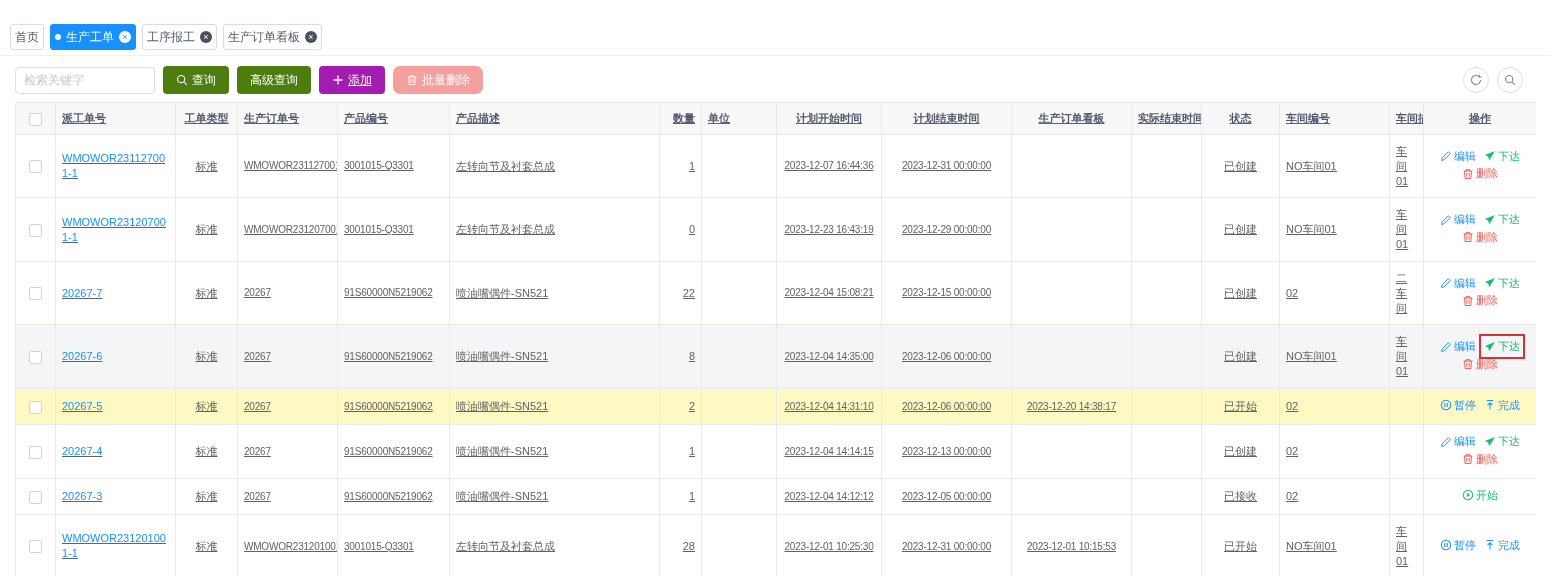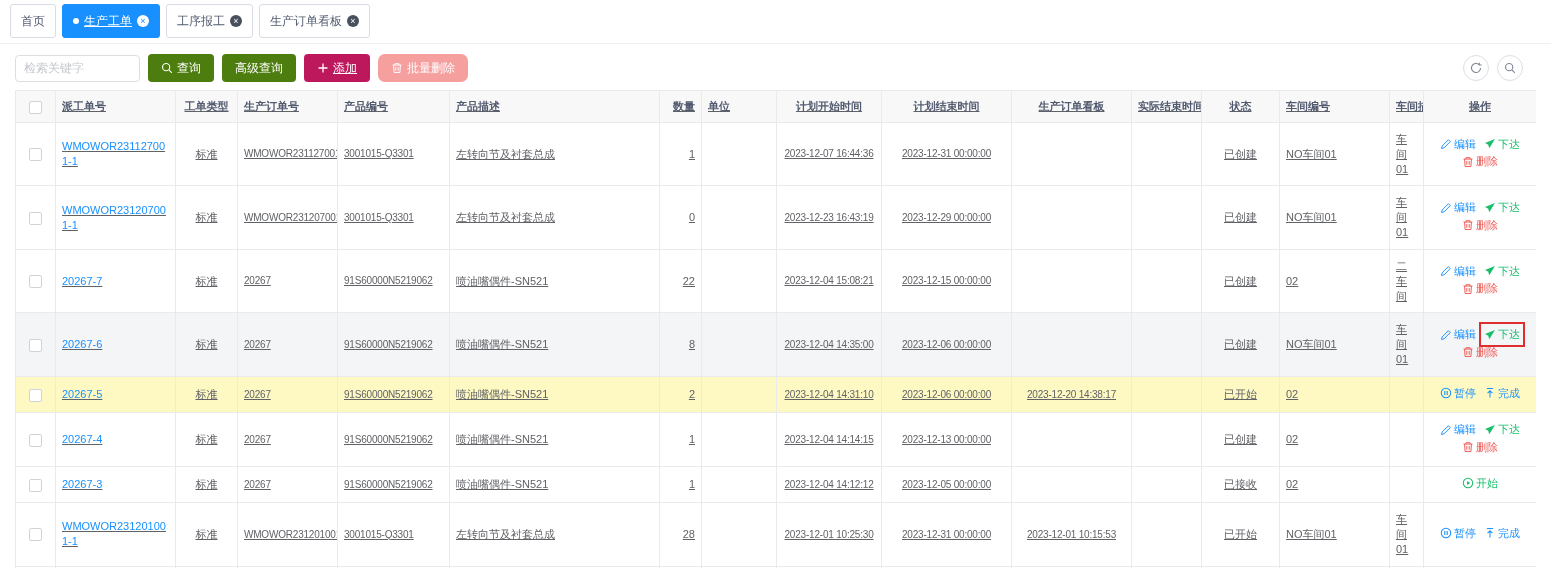--- a/index.html
+++ b/index.html
@@ -7,41 +7,41 @@
   body {
     width:1551px; height:576px; overflow:hidden; background:#fff;
     font-family:"Liberation Sans","DejaVu Sans",sans-serif;
     font-size:12px; color:#606266;
   }
   .page { width:1551px; height:576px; position:relative; overflow:hidden; }
 
   
   .tab-bar { display:flex; align-items:center; gap:6px; padding:4px 8px 5px 10px;
              border-bottom:1px solid #eef0f3; background:#fff; }
-  .tab { display:inline-flex; align-items:center; gap:5px; height:34px; padding:0 10px;
+  .tab { display:inline-flex; align-items:center; gap:5px; height:26px; padding:0 4px;
          border:1px solid #d8dce5; border-radius:3px; background:#fff; color:#515a6e;
-         font-size:12px; cursor:pointer; white-space:nowrap; }
-  .tab.active { background:#1890ff; border-color:#1890ff; color:#fff;text-decoration:underline; }
+         font-size:12px; cursor:pointer; white-space:nowrap;margin-top:20px; }
+  .tab.active { background:#1890ff; border-color:#1890ff; color:#fff; }
   .tab-dot { width:6px; height:6px; border-radius:50%; background:#fff; }
   .tab-close { display:inline-block; width:12px; height:12px; border-radius:50%;
                background:#49505e; color:#fff; font-size:9px; line-height:12px;
                text-align:center; cursor:pointer; }
   .tab.active .tab-close { background:#fff; color:#1890ff; }
 
   
   .toolbar { display:flex; align-items:center; gap:8px; padding:10px 15px 8px 15px; background:#fff; }
-  .search-input { width:125px; height:27px; border:1px solid #dcdee2; border-radius:4px;
+  .search-input { width:140px; height:27px; border:1px solid #dcdee2; border-radius:4px;
                   padding:0 8px; font-size:12px; color:#515a6e; outline:none;
                   font-family:"Liberation Sans","DejaVu Sans",sans-serif; }
   .search-input::placeholder { color:#c5c8ce; }
   .btn { display:inline-flex; align-items:center; gap:4px; height:28px; padding:0 13px;
          border:none; border-radius:4px; font-size:12px; color:#fff; cursor:pointer;
          font-family:"Liberation Sans","DejaVu Sans",sans-serif; }
   .btn-blue { background:#4d7c0f; }
-  .btn-green { background:#be185d;text-decoration:underline; }
+  .btn-green { background:#a21caf;text-decoration:underline; }
   .btn-pink { background:#f59f9f;border-radius:7px; }
   .toolbar-right { margin-left:auto; display:flex; gap:8px; padding-right:13px; }
   .circle-btn { width:26px; height:26px; border-radius:50%; border:1px solid #dcdee2;
                 background:#fff; color:#808695; display:inline-flex; align-items:center;
                 justify-content:center; cursor:pointer; padding:0; }
 
   
   .table-wrap { margin:0 15px; position:relative; height:478px; overflow:hidden;text-decoration:underline; }
   table { border-collapse:collapse; table-layout:fixed; width:1521px;
           border-left:1px solid #e8eaec; border-top:1px solid #e8eaec; font-size:11px; }

